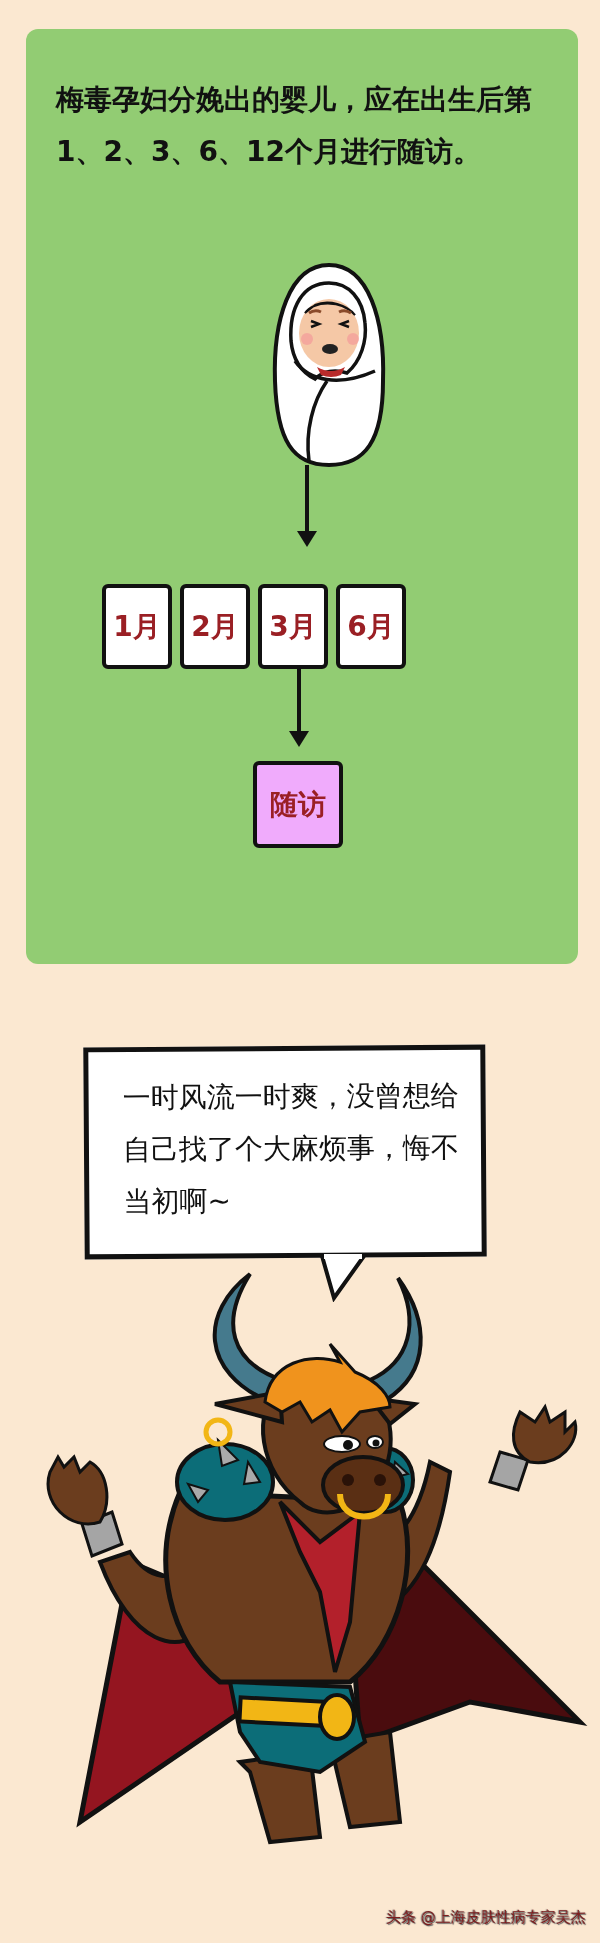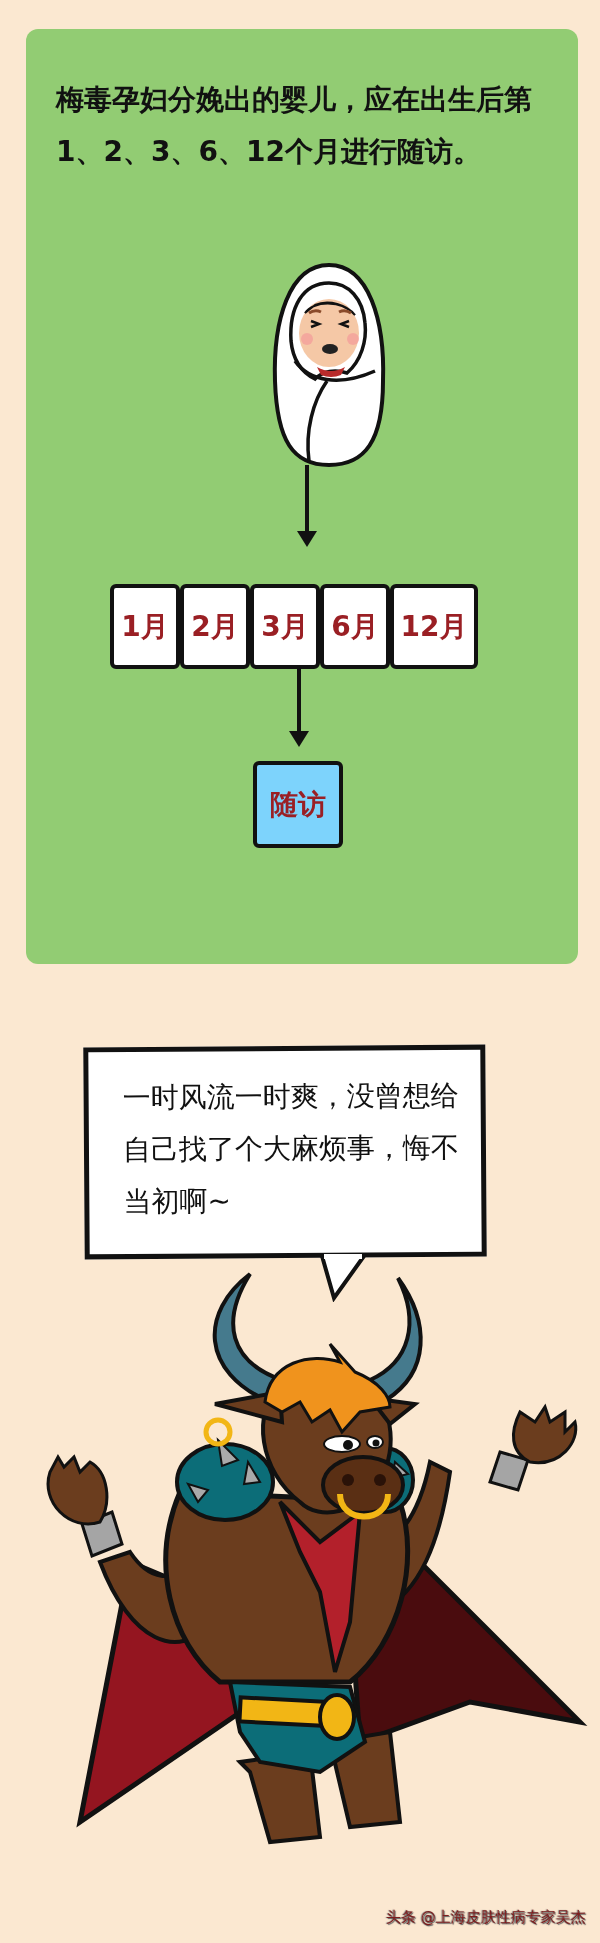--- a/index.html
+++ b/index.html
@@ -2,24 +2,24 @@
 <html><head>
 <meta charset="utf-8">
 <style>
   html,body{margin:0;padding:0;}
   body{width:600px;height:1943px;background:#fbe8d1;position:relative;overflow:hidden;font-family:"DejaVu Sans","Liberation Sans",sans-serif;}
   .card{position:absolute;left:26px;top:29px;width:552px;height:935px;background:#92cc73;border-radius:12px;}
   .intro{position:absolute;left:30px;top:45px;width:500px;font-size:28px;line-height:52px;font-weight:bold;color:#111;margin:0;}
   .baby{position:absolute;left:243px;top:232px;width:120px;height:210px;}
   .arrow{position:absolute;width:4px;background:#111;}
   .arrow::after{content:"";position:absolute;left:-8px;bottom:-12px;border-left:10px solid transparent;border-right:10px solid transparent;border-top:16px solid #111;}
-  .months{position:absolute;top:555px;left:84px;display:flex;gap:0;text-align:center;}
+  .months{position:absolute;top:555px;left:76px;display:flex;gap:8px;text-align:center;}
   .mbox{width:70px;height:85px;background:#fff;border:4px solid #111;border-radius:6px;display:flex;align-items:center;justify-content:center;color:#9a1f24;font-size:28px;font-weight:bold;box-sizing:border-box;}
   .mbox.wide{width:88px;}
-  .visit{position:absolute;left:253px;top:761px;width:90px;height:87px;background:#7dd3fc;border:4px solid #111;border-radius:6px;box-sizing:border-box;display:flex;align-items:center;justify-content:center;color:#9a1f24;font-size:28px;font-weight:bold;}
+  .visit{position:absolute;left:253px;top:761px;width:90px;height:87px;background:#f0abfc;border:4px solid #111;border-radius:6px;box-sizing:border-box;display:flex;align-items:center;justify-content:center;color:#9a1f24;font-size:28px;font-weight:bold;}
   .bubble{position:absolute;left:84px;top:1046px;width:402px;height:212px;background:#fff;border:5px solid #111;box-sizing:border-box;transform:rotate(-0.4deg);}
   .bubble-text{position:absolute;left:34px;top:20px;width:350px;font-size:28px;line-height:52px;color:#111;margin:0;}
   .tail{position:absolute;left:320px;top:1254px;}
   .bull{position:absolute;left:20px;top:1262px;width:570px;height:610px;}
   .watermark{position:absolute;left:386px;top:1908px;font-size:15px;color:#7f1d1d;text-shadow:1px 1px 1px #555,-1px 0 1px #777;white-space:nowrap;}
 </style>
 </head>
 <body>
 
 <div class="card">
@@ -42,21 +42,20 @@
     <path d="M58 120 C44 140 36 170 40 200" fill="none" stroke="#111" stroke-width="3.5"></path>
   </svg>
 
   <div class="arrow" style="left:279px;top:436px;height:70px;"></div>
 
   <div class="months">
     <div class="mbox">1月</div>
     <div class="mbox">2月</div>
     <div class="mbox">3月</div>
     <div class="mbox">6月</div>
-    <div class="mbox wide">12月</div>
   </div>
 
   <div class="arrow" style="left:271px;top:638px;height:68px;"></div>
 
   <div class="visit" style="left:227px;top:732px;">随访</div>
 </div>
 
 <div class="bubble">
   <p class="bubble-text">一时风流一时爽，没曾想给自己找了个大麻烦事，悔不当初啊~</p>
 </div>

